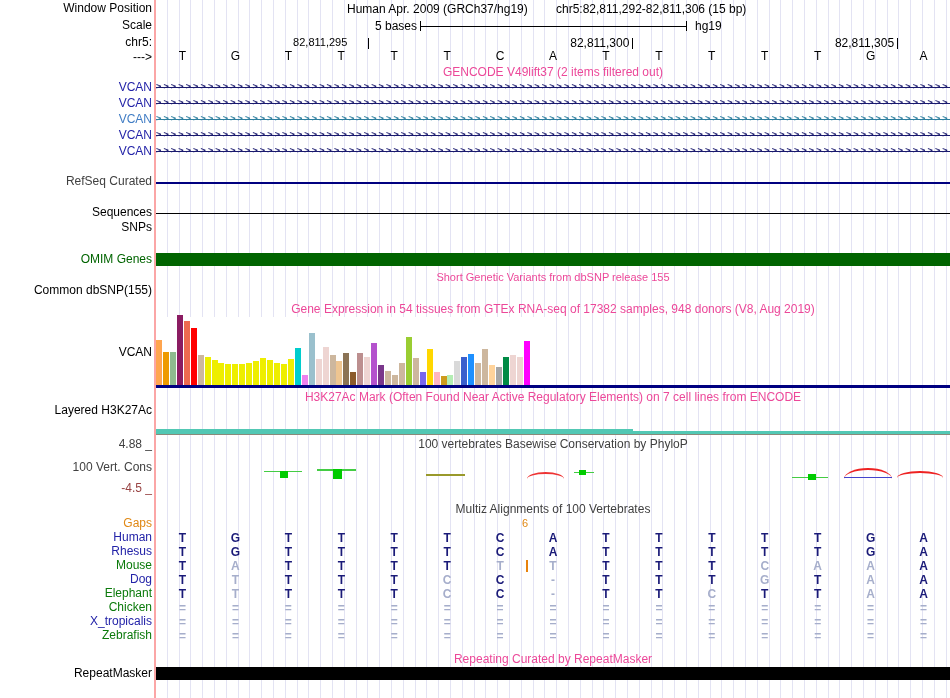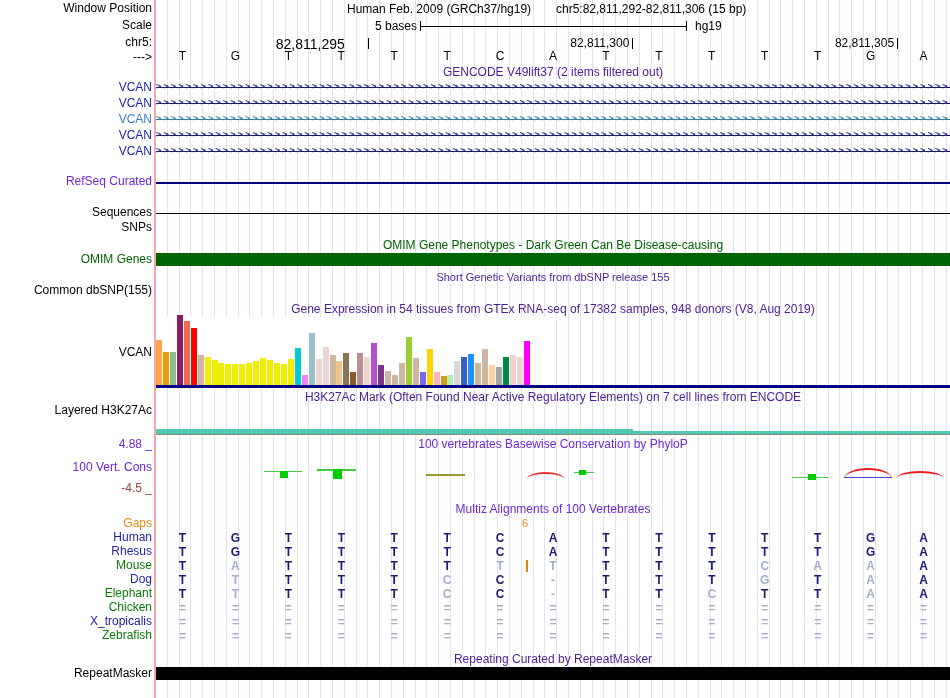--- a/index.html
+++ b/index.html
@@ -1,23 +1,23 @@
 <!DOCTYPE html>
 <html><head>
 <meta charset="utf-8">
 <style>
   html,body{margin:0;padding:0;background:#fff;}
   #app{position:relative;width:950px;height:698px;background:#fff;overflow:hidden;
        font-family:"Liberation Sans",sans-serif;}
   .lbl{position:absolute;right:798px;height:13px;line-height:13px;font-size:12px;
        white-space:nowrap;color:#000;}
   .ctr{position:absolute;left:156px;width:794px;text-align:center;height:13px;
-       line-height:13px;font-size:12px;color:#4c1d95;white-space:nowrap;}
+       line-height:13px;font-size:12px;color:#ec4899;white-space:nowrap;}
   .ctr.sm{font-size:11px;}
-  .blue{color:#6d28d9;}
+  .blue{color:#404040;}
   .dgreen{color:#006400;}
   .orange{color:#E08814;}
   .maroon{color:#994444;}
   .abs{position:absolute;}
   .gridbg{position:absolute;left:156px;top:0;width:794px;height:698px;
     background:repeating-linear-gradient(to right,transparent 0,transparent 10.8px,#E3E3F3 10.8px,#E3E3F3 11.8px);}
   .pinkline{position:absolute;left:154px;top:0;width:2px;height:698px;background:#FBA6A6;}
   .arrowrow{position:absolute;left:156px;width:794px;height:13px;overflow:hidden;
     line-height:13px;font:bold 9px "DejaVu Sans Mono",monospace;letter-spacing:2px;
     background-image:linear-gradient(to bottom,transparent 6px,currentColor 6px,currentColor 7px,transparent 7px);
@@ -34,33 +34,33 @@
 </style>
 </head>
 <body>
 
 <div id="app">
 
   <div class="gridbg"></div>
   <div class="pinkline"></div>
 
   <div class="lbl" style="top:2px">Window Position</div>
-  <div class="abs" style="top:2px;left:347px;font-size:12px">Human Feb. 2009 (GRCh37/hg19)</div>
+  <div class="abs" style="top:2px;left:347px;font-size:12px">Human Apr. 2009 (GRCh37/hg19)</div>
   <div class="abs" style="top:2px;left:556px;font-size:12px">chr5:82,811,292-82,811,306 (15 bp)</div>
 
   <div class="lbl" style="top:19px">Scale</div>
   <div class="abs" style="top:19px;left:340px;width:77px;text-align:right;font-size:12px">5 bases</div>
   <div class="abs" style="top:21px;left:420px;width:1px;height:10px;background:#000"></div>
   <div class="abs" style="top:26px;left:420px;width:267px;height:1px;background:#000"></div>
   <div class="abs" style="top:21px;left:686px;width:1px;height:10px;background:#000"></div>
   <div class="abs" style="top:19px;left:695px;font-size:12px">hg19</div>
 
   <div class="lbl" style="top:36px">chr5:</div>
   <div id="coord-layer">
-      <div class="abs" style="top: 36px; left: 275.733px; width: 89px; text-align: left; font-size: 14px;">82,811,295</div>
+      <div class="abs" style="top: 36px; left: 275.733px; width: 89px; text-align: center; font-size: 11px;">82,811,295</div>
       <div class="tick" style="top: 38px; left: 367.733px; height: 11px;"></div>
       <div class="abs" style="top: 36px; left: 540.4px; width: 89px; text-align: right; font-size: 12px;">82,811,300</div>
       <div class="tick" style="top: 38px; left: 632.4px; height: 11px;"></div>
       <div class="abs" style="top: 36px; left: 805.067px; width: 89px; text-align: right; font-size: 12px;">82,811,305</div>
       <div class="tick" style="top: 38px; left: 897.067px; height: 11px;"></div>
     </div>
 
   <div class="lbl" style="top:51px">---&gt;</div>
   <div id="base-row">
       <div class="basecell" style="top: 50px; left: 156px; width: 52.9333px;">T</div>
@@ -94,21 +94,20 @@
       <div class="arrowrow" style="top: 145px; color: rgb(26, 26, 110);">&gt;&gt;&gt;&gt;&gt;&gt;&gt;&gt;&gt;&gt;&gt;&gt;&gt;&gt;&gt;&gt;&gt;&gt;&gt;&gt;&gt;&gt;&gt;&gt;&gt;&gt;&gt;&gt;&gt;&gt;&gt;&gt;&gt;&gt;&gt;&gt;&gt;&gt;&gt;&gt;&gt;&gt;&gt;&gt;&gt;&gt;&gt;&gt;&gt;&gt;&gt;&gt;&gt;&gt;&gt;&gt;&gt;&gt;&gt;&gt;&gt;&gt;&gt;&gt;&gt;&gt;&gt;&gt;&gt;&gt;&gt;&gt;&gt;&gt;&gt;&gt;&gt;&gt;&gt;&gt;&gt;&gt;&gt;&gt;&gt;&gt;&gt;&gt;&gt;&gt;&gt;&gt;&gt;&gt;&gt;&gt;&gt;&gt;&gt;&gt;&gt;&gt;&gt;&gt;&gt;&gt;&gt;&gt;&gt;&gt;&gt;&gt;&gt;&gt;&gt;&gt;&gt;&gt;&gt;&gt;&gt;&gt;&gt;&gt;&gt;&gt;&gt;&gt;&gt;&gt;&gt;&gt;&gt;&gt;&gt;&gt;&gt;&gt;&gt;&gt;</div>
     </div>
 
   <div class="lbl blue" style="top:175px">RefSeq Curated</div>
   <div class="abs" style="top:182px;left:156px;width:794px;height:2px;background:#000080"></div>
 
   <div class="lbl" style="top:206px">Sequences</div>
   <div class="abs" style="top:213px;left:156px;width:794px;height:1px;background:#000"></div>
   <div class="lbl" style="top:221px">SNPs</div>
 
-  <div class="ctr dgreen" style="top:239px">OMIM Gene Phenotypes - Dark Green Can Be Disease-causing</div>
   <div class="lbl dgreen" style="top:253px">OMIM Genes</div>
   <div class="abs" style="top:253px;left:156px;width:794px;height:13px;background:#006400"></div>
 
   <div class="ctr sm" style="top:271px">Short Genetic Variants from dbSNP release 155</div>
   <div class="lbl" style="top:284px">Common dbSNP(155)</div>
 
   <div class="ctr" style="top:303px">Gene Expression in 54 tissues from GTEx RNA-seq of 17382 samples, 948 donors (V8, Aug 2019)</div>
   <div class="lbl" style="top:346px">VCAN</div>
   <div class="abs" style="top:317px;left:156px;width:390px;height:68px;background:#fff"></div>
   <div id="gtex-bars">

